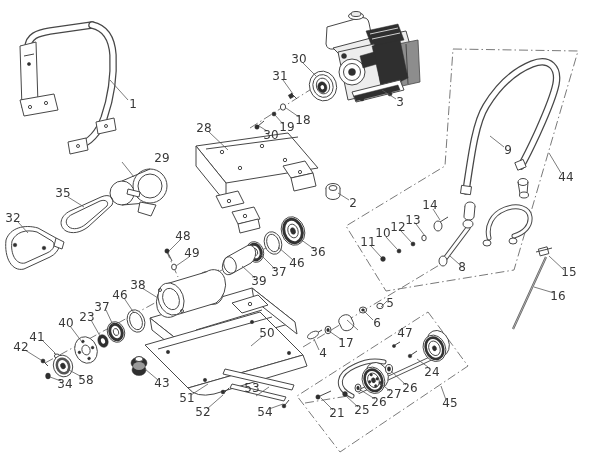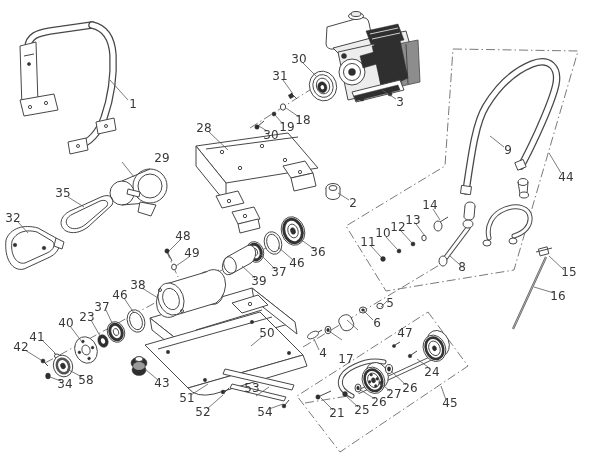--- a/index.html
+++ b/index.html
@@ -439,21 +439,21 @@
       <span class="part-label" style="left: 65px; top: 384px;">34</span>
       <span class="part-label" style="left: 162px; top: 383px;">43</span>
       <span class="part-label" style="left: 267px; top: 333px;">50</span>
       <span class="part-label" style="left: 187px; top: 398px;">51</span>
       <span class="part-label" style="left: 203px; top: 412px;">52</span>
       <span class="part-label" style="left: 252px; top: 388px;">53</span>
       <span class="part-label" style="left: 265px; top: 412px;">54</span>
       <span class="part-label" style="left: 390px; top: 303px;">5</span>
       <span class="part-label" style="left: 377px; top: 323px;">6</span>
       <span class="part-label" style="left: 362px; top: 333px; margin-left: 43px;">47</span>
-      <span class="part-label" style="left: 346px; top: 343px; margin-top: 16px;">17</span>
+      <span class="part-label" style="left: 346px; top: 343px;">17</span>
       <span class="part-label" style="left: 323px; top: 353px;">4</span>
       <span class="part-label" style="left: 432px; top: 372px;">24</span>
       <span class="part-label" style="left: 410px; top: 388px;">26</span>
       <span class="part-label" style="left: 394px; top: 394px;">27</span>
       <span class="part-label" style="left: 379px; top: 402px;">26</span>
       <span class="part-label" style="left: 362px; top: 410px;">25</span>
       <span class="part-label" style="left: 337px; top: 413px;">21</span>
       <span class="part-label" style="left: 450px; top: 403px;">45</span>
     </div>
 </div>

